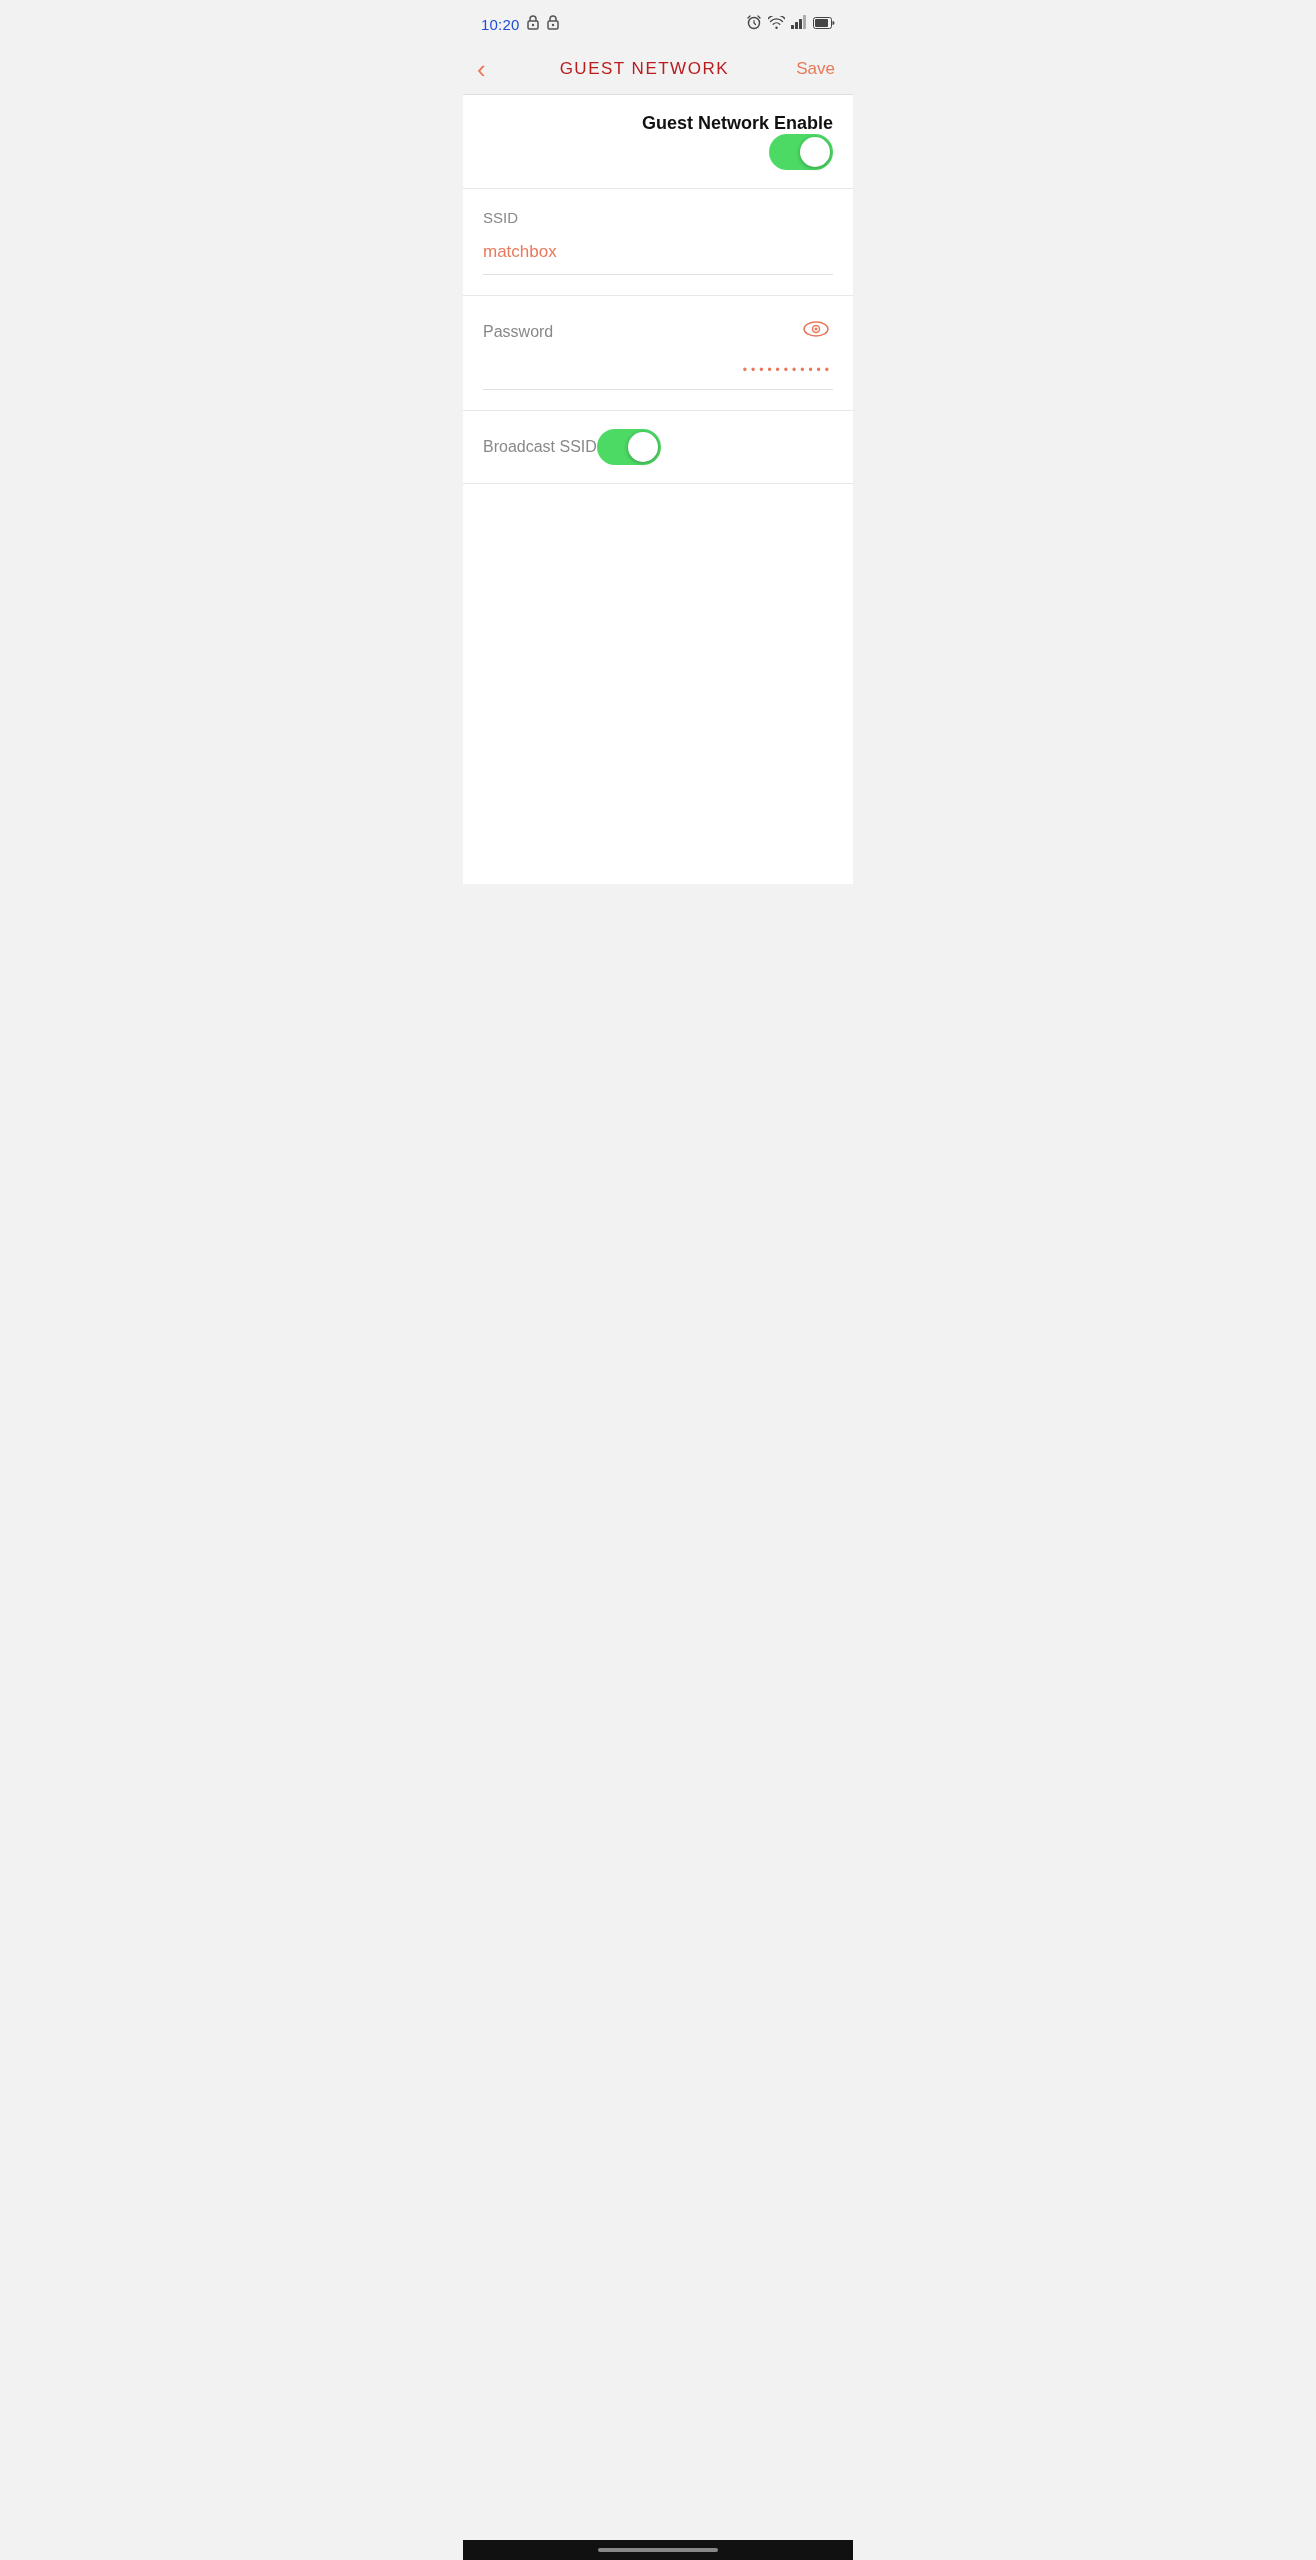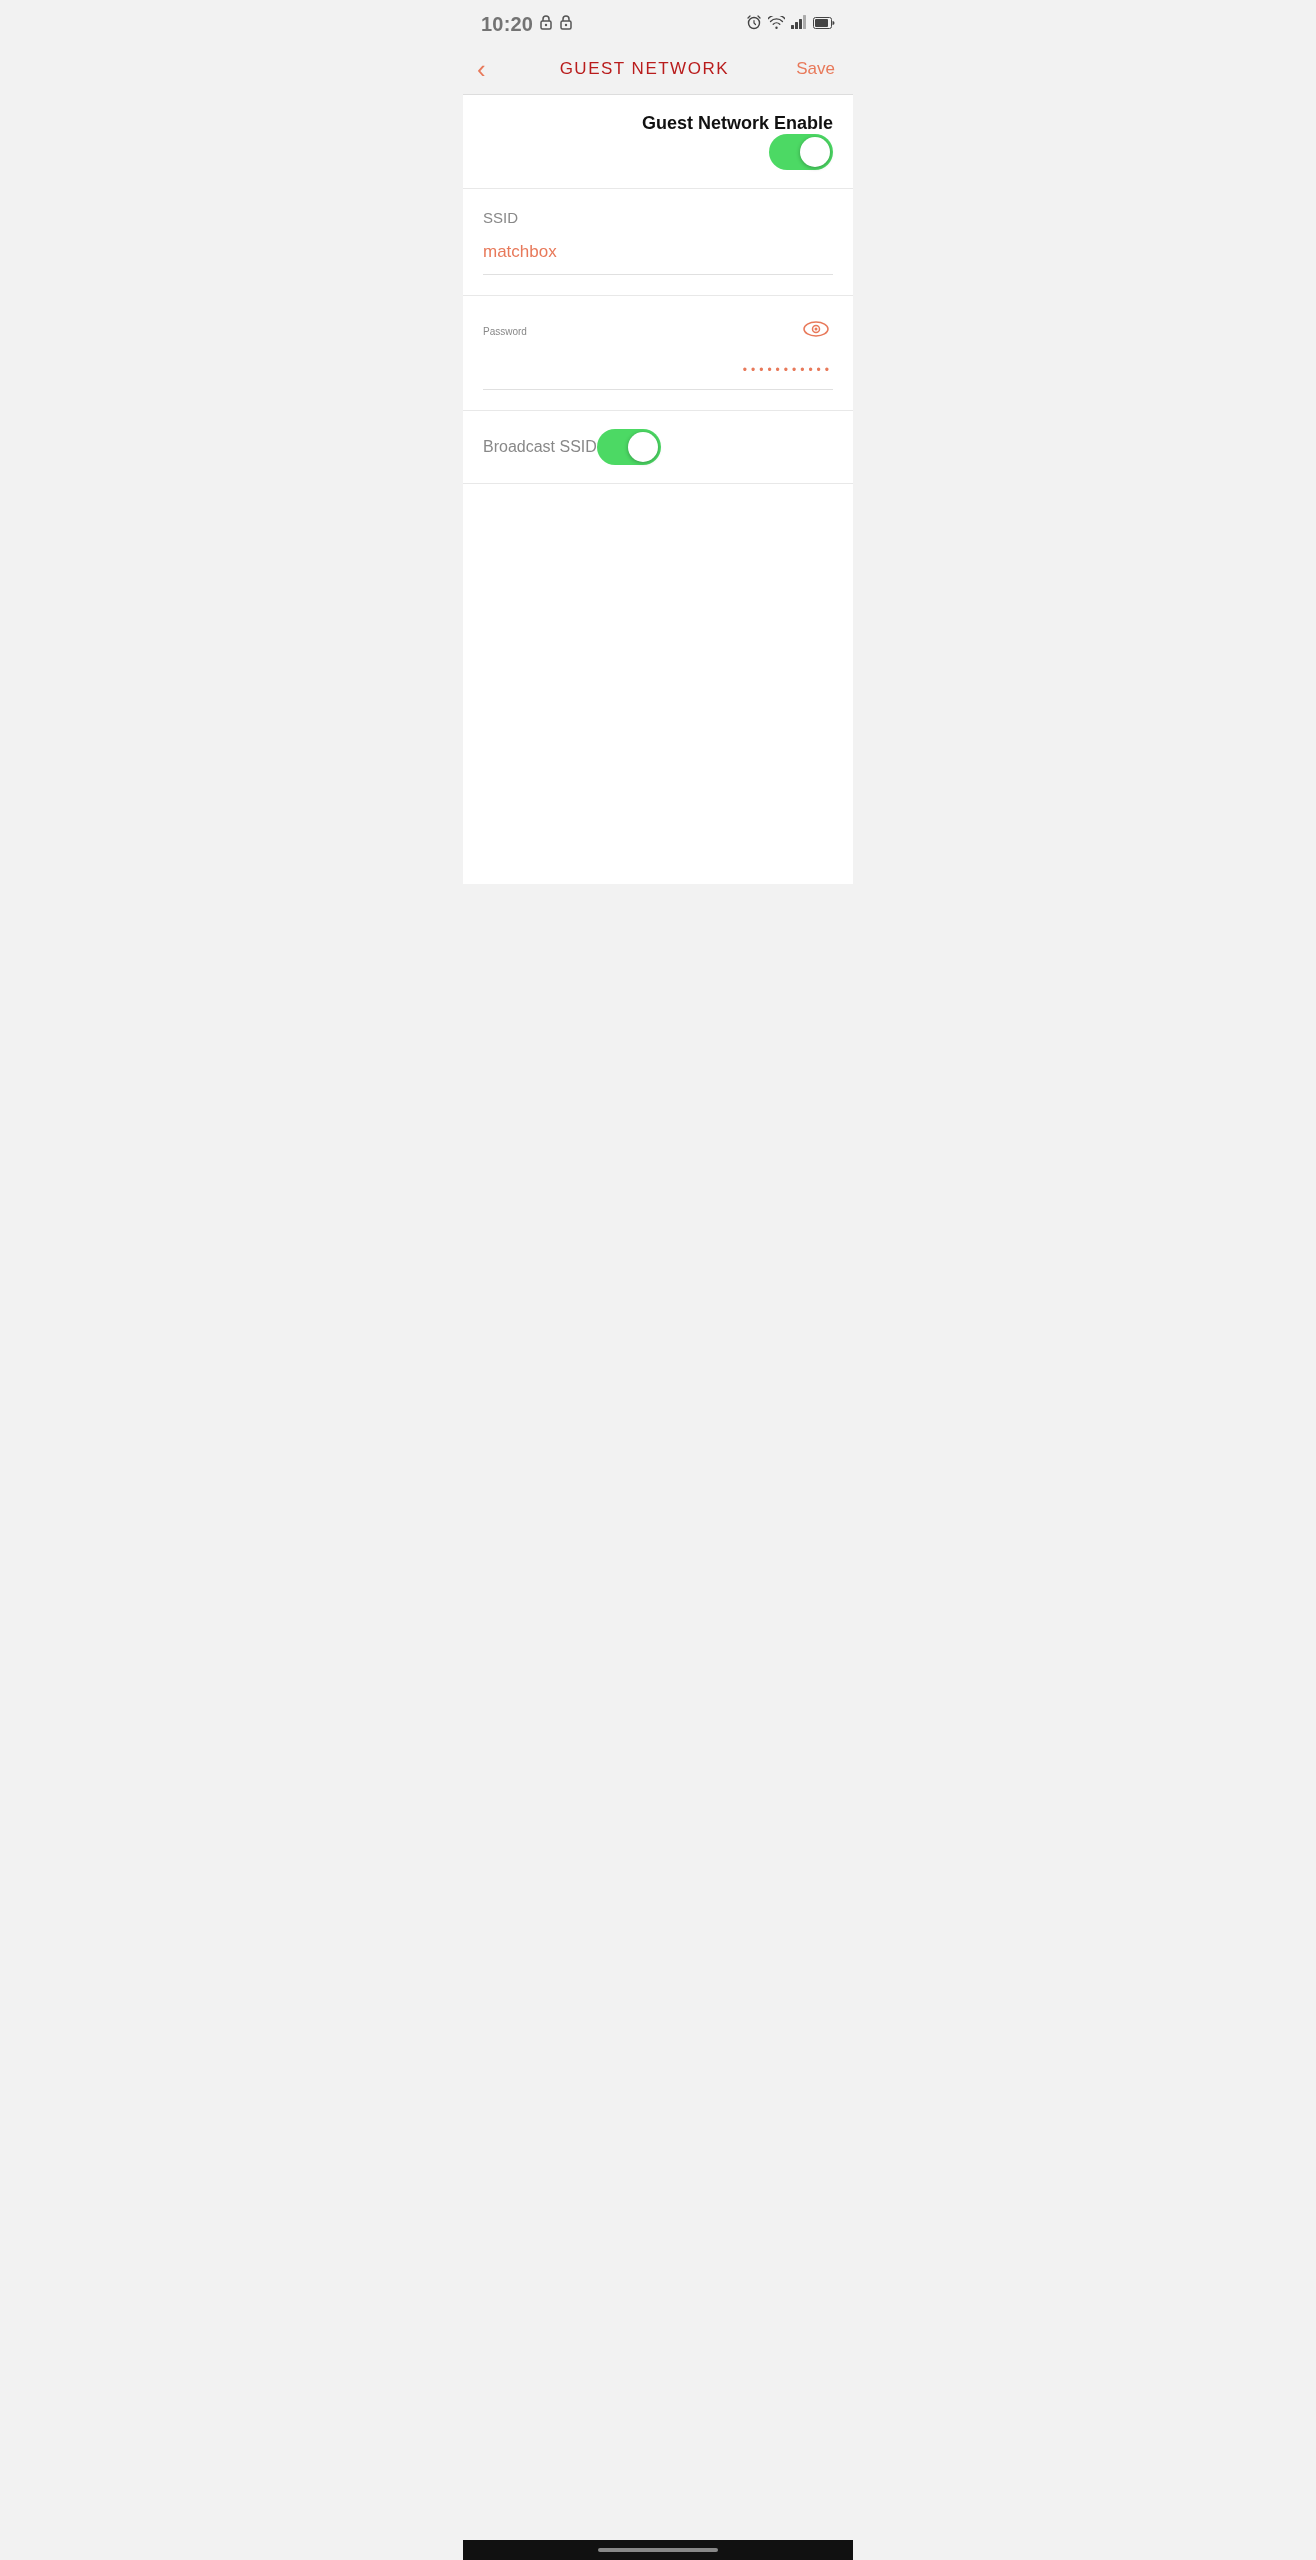--- a/index.html
+++ b/index.html
@@ -22,23 +22,23 @@
     .status-bar {
       background: #f2f2f2;
       display: flex;
       justify-content: space-between;
       align-items: center;
       padding: 10px 18px 6px 18px;
       height: 44px;
     }
 
     .status-time {
-      font-size: 20px;
-      font-weight: 700;
-      color: #737373;
+      font-size: 15px;
+      font-weight: 400;
+      color: #1d4ed8;
       letter-spacing: 0.2px;
     }
 
     .status-left {
       display: flex;
       align-items: center;
       gap: 6px;
     }
 
     .status-right {
@@ -187,21 +187,21 @@
     }
 
     .password-row {
       display: flex;
       align-items: center;
       justify-content: space-between;
       margin-bottom: 8px;
     }
 
     .password-label {
-      font-size: 10px;
+      font-size: 16px;
       color: #888;
     }
 
     .eye-icon {
       color: #e8795a;
       cursor: pointer;
       font-size: 20px;
       padding: 4px;
     }
 

